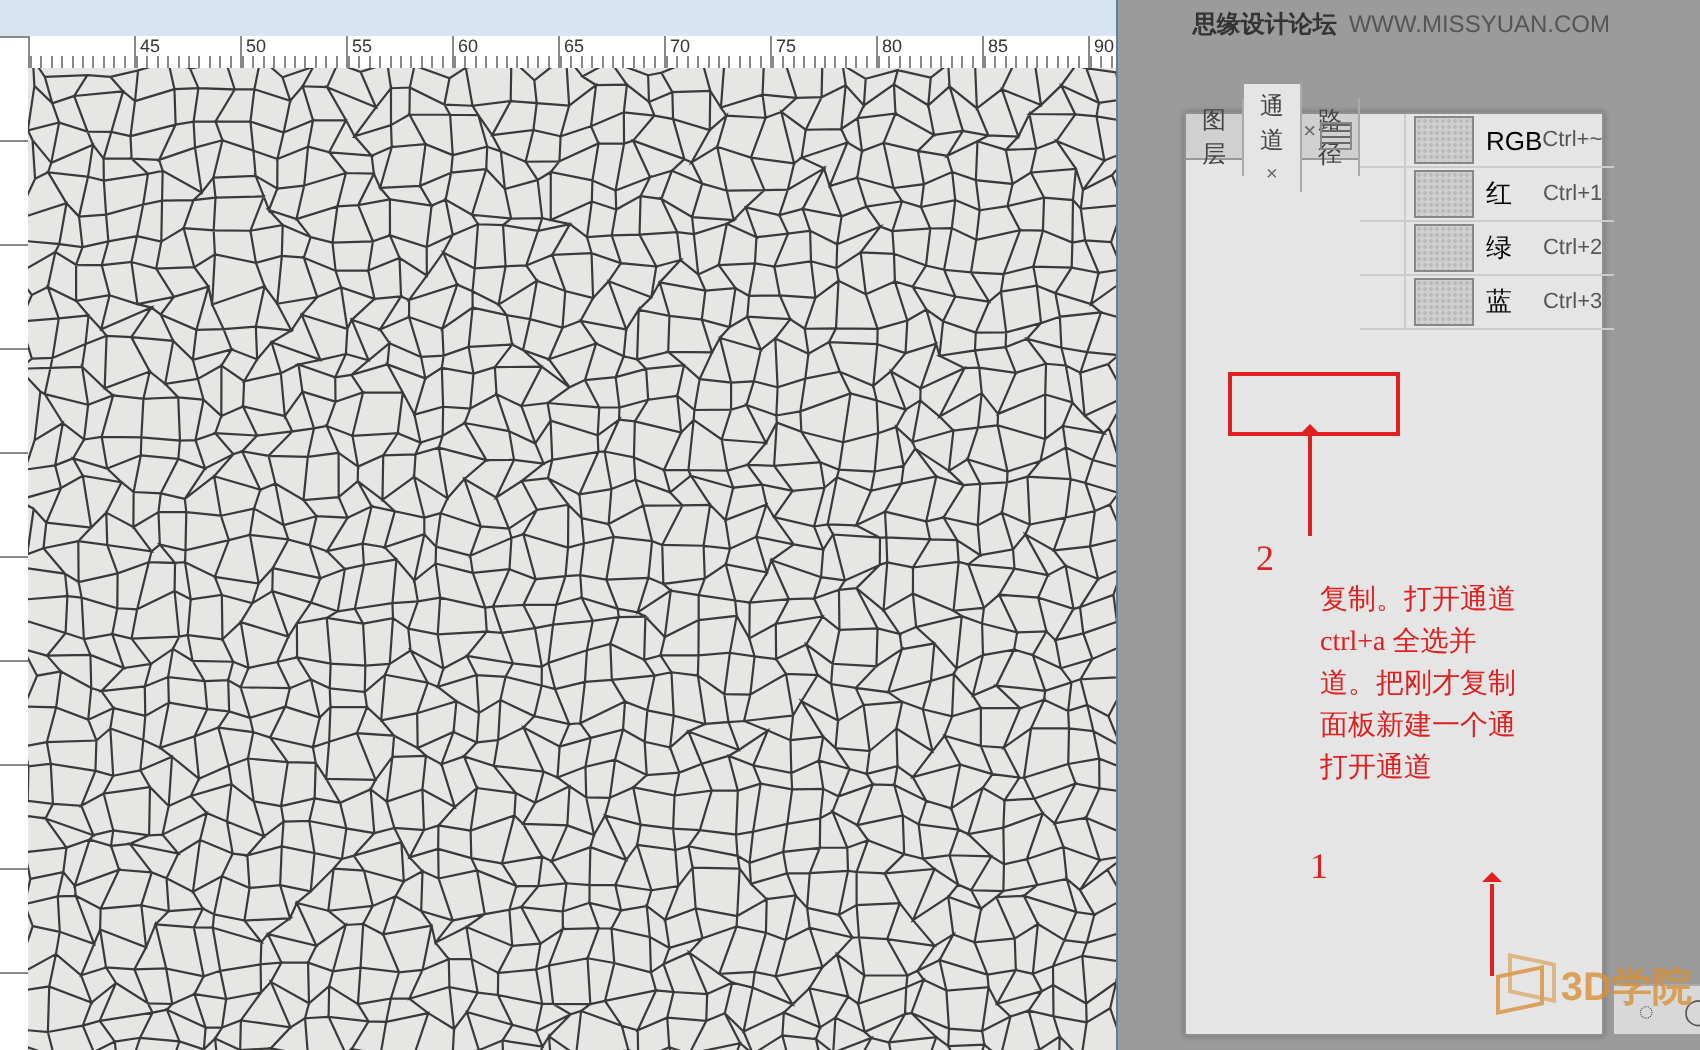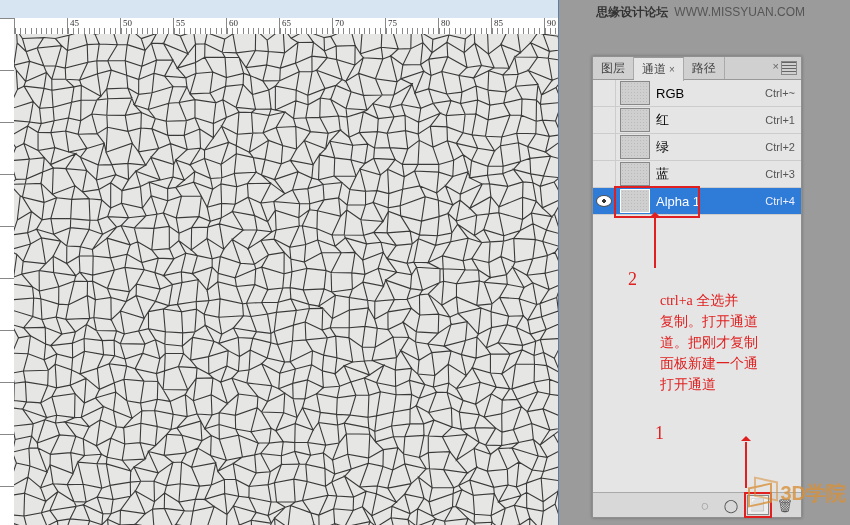--- a/index.html
+++ b/index.html
@@ -50,21 +50,21 @@
     color: #0ca5b5; font-size: 12px; letter-spacing: .5px;
     font-family: Arial;
   }
   .ruler-h {
     position: absolute; left: 14px; top: 18px; right: 0; height: 16px;
     background: #fff;
     border-bottom: 1px solid #888;
     overflow: hidden;
   }
   .ruler-h .ticks { display: flex; height: 100%; }
-  .ruler-h .tick { flex: 0 0 52px; height: 100%; position: relative; border-left: 1px solid #888; font-family: Liberation Serif, serif; }
+  .ruler-h .tick { flex: 0 0 52px; height: 100%; position: relative; border-left: 1px solid #888; }
   .ruler-h .tick .num { position: absolute; left: 2px; top: 0; font-size: 9px; color: #333; }
   .ruler-h .tick .sub { position: absolute; bottom: 0; left: 0; right: 0; height: 6px;
     background: repeating-linear-gradient(to right, #888 0 1px, transparent 1px 5.2px); }
   .ruler-v {
     position: absolute; left: 0; top: 18px; width: 14px; bottom: 0;
     background: #fff; border-right: 1px solid #888;
     background-image: repeating-linear-gradient(to bottom, #888 0 1px, transparent 1px 52px);
   }
   .canvas {
     position: absolute; left: 14px; top: 34px; right: 0; bottom: 0;
@@ -81,21 +81,21 @@
   .site-wm b { color: #333; font-weight: bold; margin-right: 6px; }
 
   
   .panel {
     position: absolute;
     left: 592px; top: 56px;
     width: 208px; height: 460px;
     background: #e5e5e5;
     border: 1px solid #8f8f8f;
     box-shadow: 0 0 3px rgba(0,0,0,.3);
-    display: flex; flex-direction: column;
+    display: flex; flex-direction: row;
   }
   .panel-tabs {
     display: flex; align-items: center; height: 22px;
     background: #d0d0d0;
     border-bottom: 1px solid #999;
     position: relative;
   }
   .ptab {
     padding: 3px 8px 2px;
     font-size: 12px;
@@ -327,44 +327,38 @@
         <div class="thumb"></div>
         <div class="chanlabel">绿</div>
         <div class="chanshort">Ctrl+2</div>
       </div>
       <div class="chanrow">
         <div class="vis"></div>
         <div class="thumb"></div>
         <div class="chanlabel">蓝</div>
         <div class="chanshort">Ctrl+3</div>
       </div>
-      <div class="chanrow selected">
-        <div class="vis on"></div>
-        <div class="thumb"></div>
-        <div class="chanlabel">Alpha 1</div>
-        <div class="chanshort">Ctrl+4</div>
-      </div>
     </div>
 
   <div class="panel-footer">
     <div class="ficon">◌</div>
     <div class="ficon">◯</div>
     <div class="ficon new new-hl">⬜</div>
     <div class="ficon">🗑</div>
   </div>
 </div>
 
 <div class="alpha-hl" style="left:614px; top:186px; width:82px; height:28px;"></div>
 
 <div class="arrow" style="left:654px; top:218px; height:50px;"></div>
 <div class="annot" style="position:absolute; left:628px; top:266px; font-size:18px;">2</div>
 
 <div class="annot" style="position:absolute; left:660px; top:290px; width:130px;">
+  <div>复制。打开通道</div>
   <div>ctrl+a 全选并</div>
-  <div>复制。打开通道</div>
   <div>道。把刚才复制</div>
   <div>面板新建一个通</div>
   <div>打开通道</div>
 </div>
 
 <div class="annot" style="position:absolute; left:655px; top:420px; font-size:18px;">1</div>
 <div class="arrow" style="left:745px; top:442px; height:46px;"></div>
 
 <div class="logo3d">
   <div class="cube"></div>

